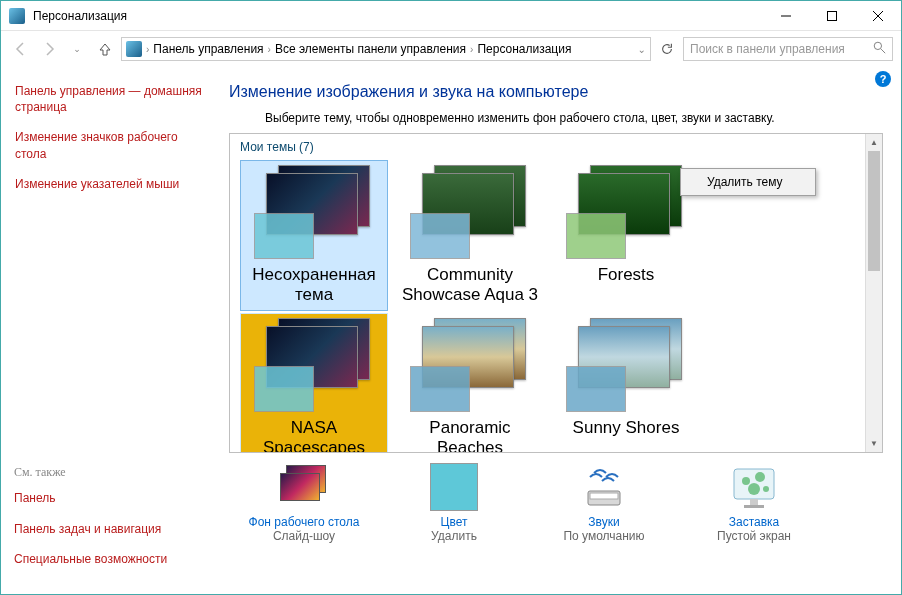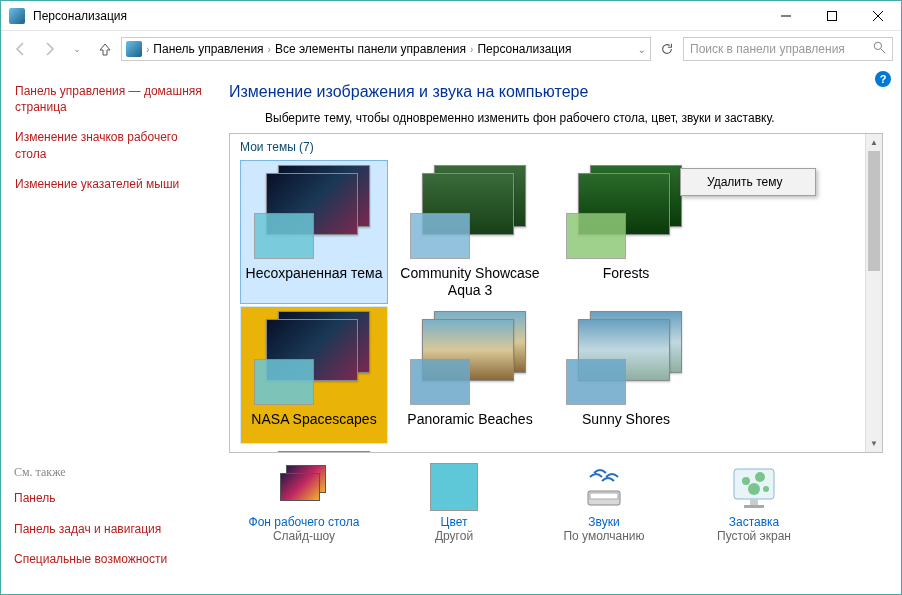--- a/index.html
+++ b/index.html
@@ -37,21 +37,21 @@
   .section-label { color:#0c4a6e; font-size:12px; margin-bottom:6px; }
   .grid { display:flex; flex-wrap:wrap; gap:2px 8px; }
   .theme { width:148px; display:flex; flex-direction:column; align-items:center; padding:4px 2px; border:1px solid transparent; }
   .theme.selected { background:#cde8ff; border:1px solid #7ab7e8; }
   .theme.hl { background:#eab308; border:1px solid #cde8ff; }
   .thumb { width:120px; height:94px; position:relative; margin-bottom:6px; }
   .thumb .layer { position:absolute; width:92px; height:62px; border:1px solid #888; background:#357; box-shadow:0 1px 2px rgba(0,0,0,0.25); }
   .thumb .l1 { top:0; left:24px; }
   .thumb .l2 { top:8px; left:12px; }
   .thumb .color { position:absolute; bottom:0; left:0; width:60px; height:46px; border:1px solid #999; opacity:0.85; }
-  .theme .name { font-size:14px; text-align:center; line-height:1.2; min-height:28px; }
+  .theme .name { font-size:17px; text-align:center; line-height:1.2; min-height:28px; }
   .scrollbar { width:17px; background:#f0f0f0; border-left:1px solid #ddd; display:flex; flex-direction:column; }
   .scrollbar .arrow { height:17px; display:flex; align-items:center; justify-content:center; color:#666; font-size:8px; }
   .scrollbar .track { flex:1; position:relative; }
   .scrollbar .thumb-sb { position:absolute; top:0; left:2px; right:2px; height:120px; background:#c2c2c2; }
   .context-menu { position:absolute; top:168px; left:680px; background:#f2f2f2; border:1px solid #a0a0a0; box-shadow:2px 2px 4px rgba(0,0,0,0.25); padding:2px; z-index:50; }
   .context-menu .item { padding:4px 30px 4px 24px; font-size:12px; white-space:nowrap; }
   .bottombar { display:flex; justify-content:flex-start; padding:10px 0 0; }
   .bottomitem { width:150px; display:flex; flex-direction:column; align-items:center; }
   .bottomitem .bicon { width:48px; height:48px; margin-bottom:4px; position:relative; }
   .bottomitem a { color:#0066cc; text-decoration:none; font-size:12px; }
@@ -224,21 +224,21 @@
         <div class="bicon bg">
           <div class="layer l1"></div>
             <div class="layer l2"></div>
         </div>
         <a href="#">Фон рабочего стола</a>
         <div class="sub">Слайд-шоу</div>
       </div>
       <div class="bottomitem">
         <div class="bicon color"></div>
         <a href="#">Цвет</a>
-        <div class="sub">Другой</div>
+        <div class="sub">Удалить</div>
       </div>
       <div class="bottomitem">
         <div class="bicon sounds">
           <svg viewBox="0 0 48 48">
               <path d="M10 14 Q16 8 22 14 M14 10 Q20 4 26 10" stroke="#2a70c0" fill="none" stroke-width="2"></path>
               <path d="M22 18 Q28 12 34 18 M26 14 Q32 8 38 14" stroke="#2a70c0" fill="none" stroke-width="2"></path>
               <rect x="8" y="28" width="32" height="14" rx="2" fill="#d8d8d8" stroke="#888"></rect>
               <rect x="10" y="30" width="28" height="6" fill="#fff" stroke="#aaa"></rect>
             </svg>
         </div>

